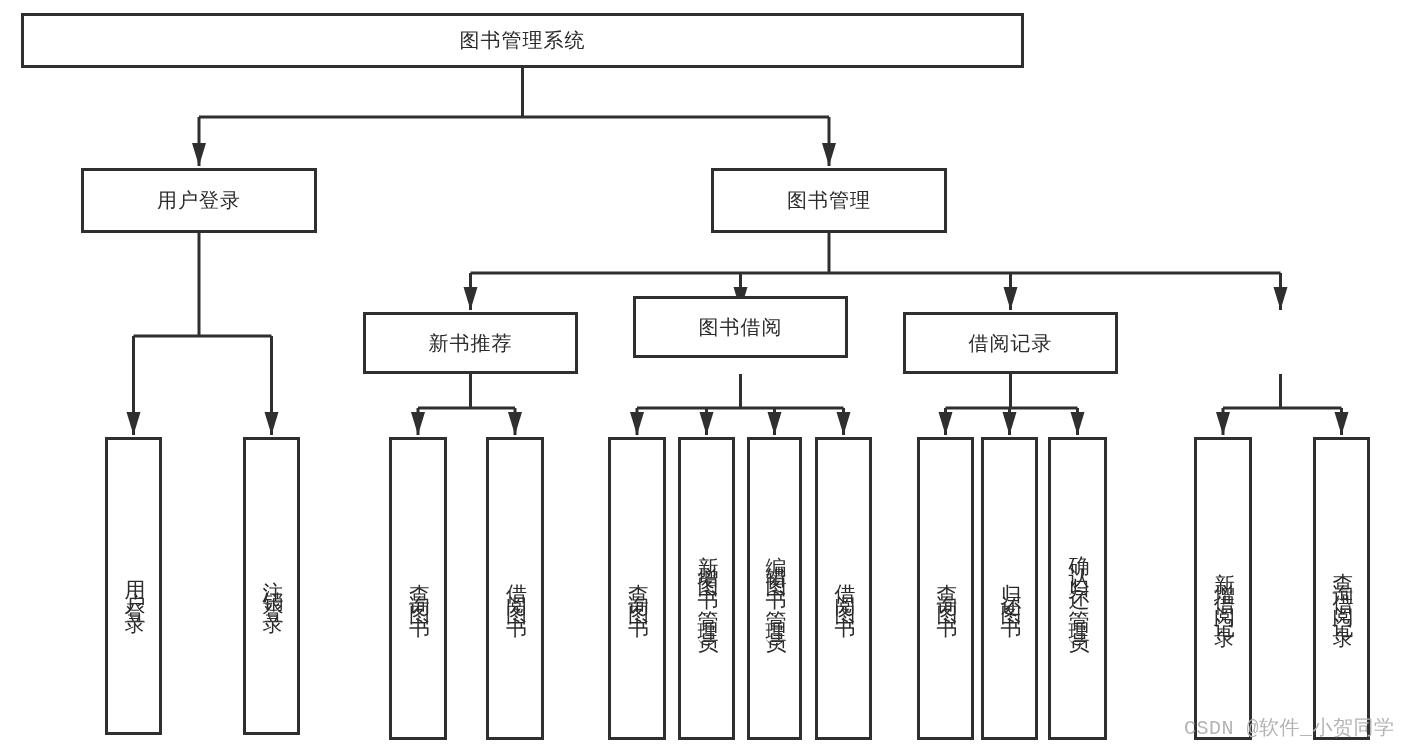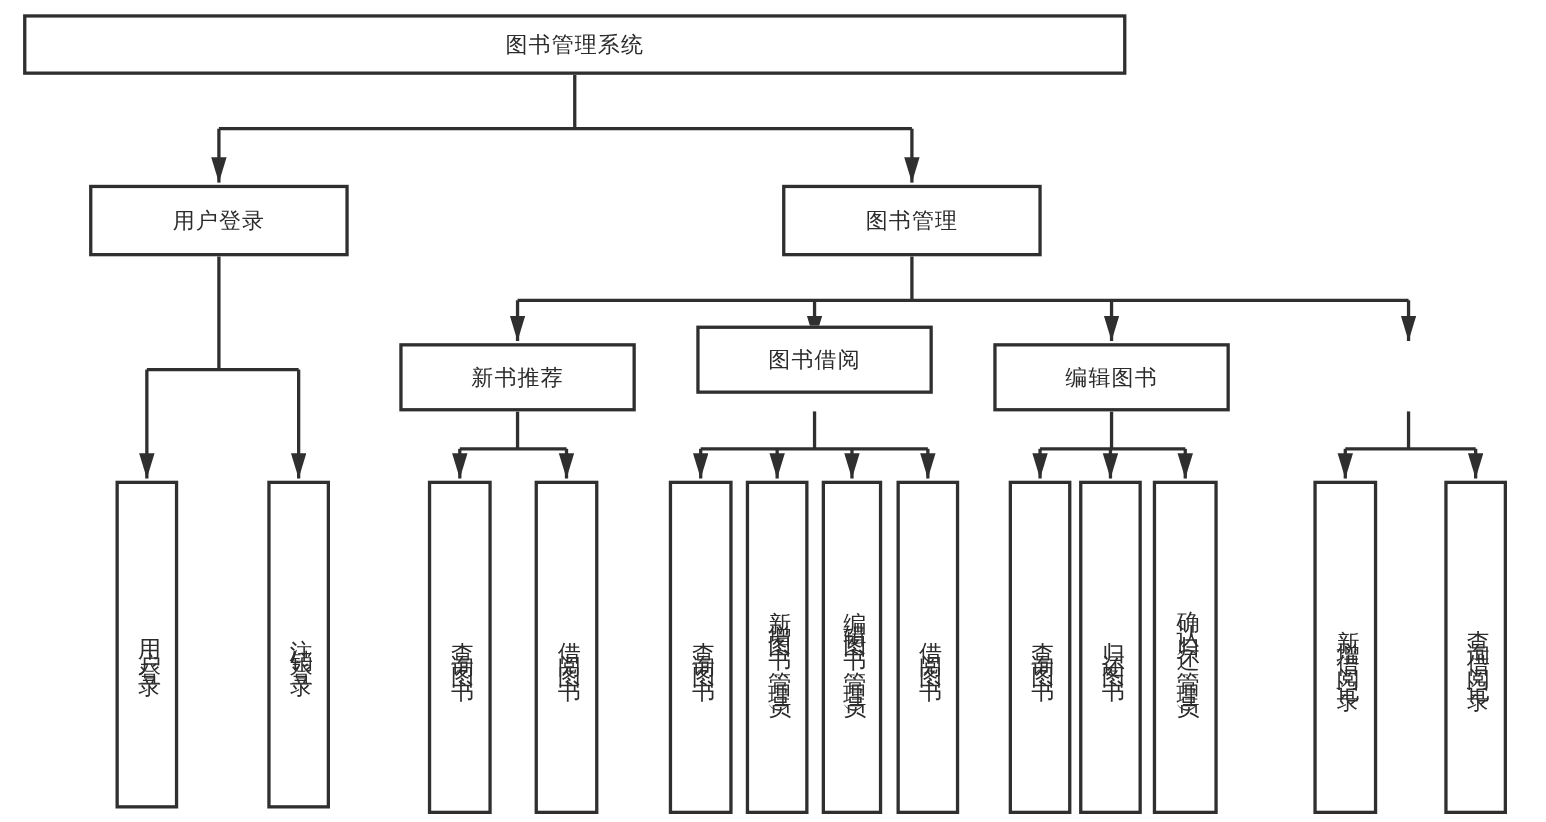--- a/index.html
+++ b/index.html
@@ -123,21 +123,21 @@
     <span>图书管理</span>
   </div>
 
   <div class="node" style="left:363px; top:312px; width:215px; height:62px">
     <span>新书推荐</span>
   </div>
   <div class="node" style="left:633px; top:296px; width:215px; height:62px">
     <span>图书借阅</span>
   </div>
   <div class="node" style="left:903px; top:312px; width:215px; height:62px">
-    <span>编辑图书</span>
+    <span>借阅记录</span>
   </div>
 
   <div class="node vert" style="left:105px; top:437px; width:57px; height:298px">
     <span>用户登录</span>
   </div>
   <div class="node vert" style="left:243px; top:437px; width:57px; height:298px">
     <span>注销登录</span>
   </div>
 
   <div class="node vert" style="left:389px; top:437px; width:58px; height:303px">
@@ -170,14 +170,15 @@
     <span>确认归还（管理员）</span>
   </div>
 
   <div class="node vert" style="left:1194px; top:437px; width:58px; height:303px">
     <span>新增借阅记录</span>
   </div>
   <div class="node vert" style="left:1313px; top:437px; width:57px; height:303px">
     <span>查询借阅记录</span>
   </div>
 
+  <div id="watermark">CSDN @软件_小贺同学</div>
 
 </div>
 
 </body></html>

